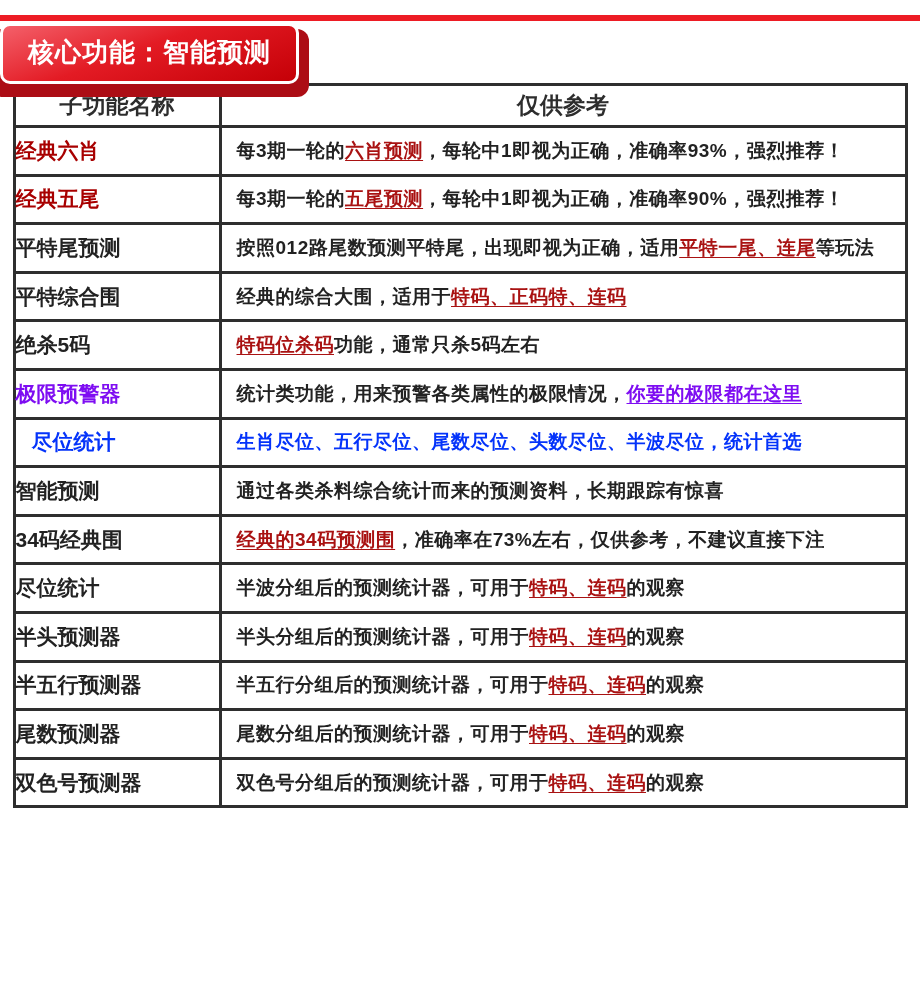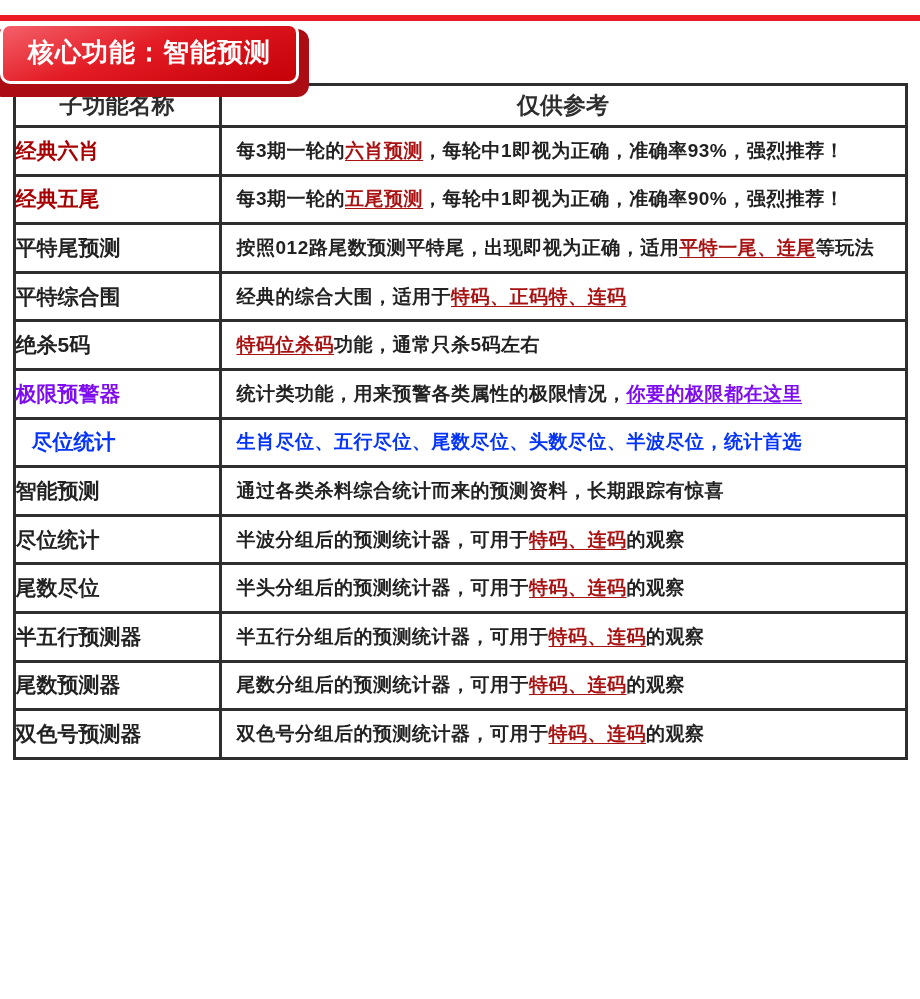--- a/index.html
+++ b/index.html
@@ -157,25 +157,29 @@
       </tr>
       <tr>
         <td class="name-cell nm-blue">尽位统计</td>
         <td class="desc-cell"><span class="seg-b">生肖尽位、五行尽位、尾数尽位、头数尽位、半波尽位，统计首选</span></td>
       </tr>
       <tr>
         <td class="name-cell nm-black">智能预测</td>
         <td class="desc-cell"><span class="seg-n">通过各类杀料综合统计而来的预测资料，长期跟踪有惊喜</span></td>
       </tr>
       <tr>
+        <td class="name-cell nm-black">34码经典围</td>
+        <td class="desc-cell"><span class="seg-r">经典的34码预测围</span><span class="seg-n">，准确率在73%左右，仅供参考，不建议直接下注</span></td>
+      </tr>
+      <tr>
         <td class="name-cell nm-black">尽位统计</td>
         <td class="desc-cell"><span class="seg-n">半波分组后的预测统计器，可用于</span><span class="seg-r">特码、连码</span><span class="seg-n">的观察</span></td>
       </tr>
       <tr>
-        <td class="name-cell nm-black">尾数尽位</td>
+        <td class="name-cell nm-black">半头预测器</td>
         <td class="desc-cell"><span class="seg-n">半头分组后的预测统计器，可用于</span><span class="seg-r">特码、连码</span><span class="seg-n">的观察</span></td>
       </tr>
       <tr>
         <td class="name-cell nm-black">半五行预测器</td>
         <td class="desc-cell"><span class="seg-n">半五行分组后的预测统计器，可用于</span><span class="seg-r">特码、连码</span><span class="seg-n">的观察</span></td>
       </tr>
       <tr>
         <td class="name-cell nm-black">尾数预测器</td>
         <td class="desc-cell"><span class="seg-n">尾数分组后的预测统计器，可用于</span><span class="seg-r">特码、连码</span><span class="seg-n">的观察</span></td>
       </tr>

